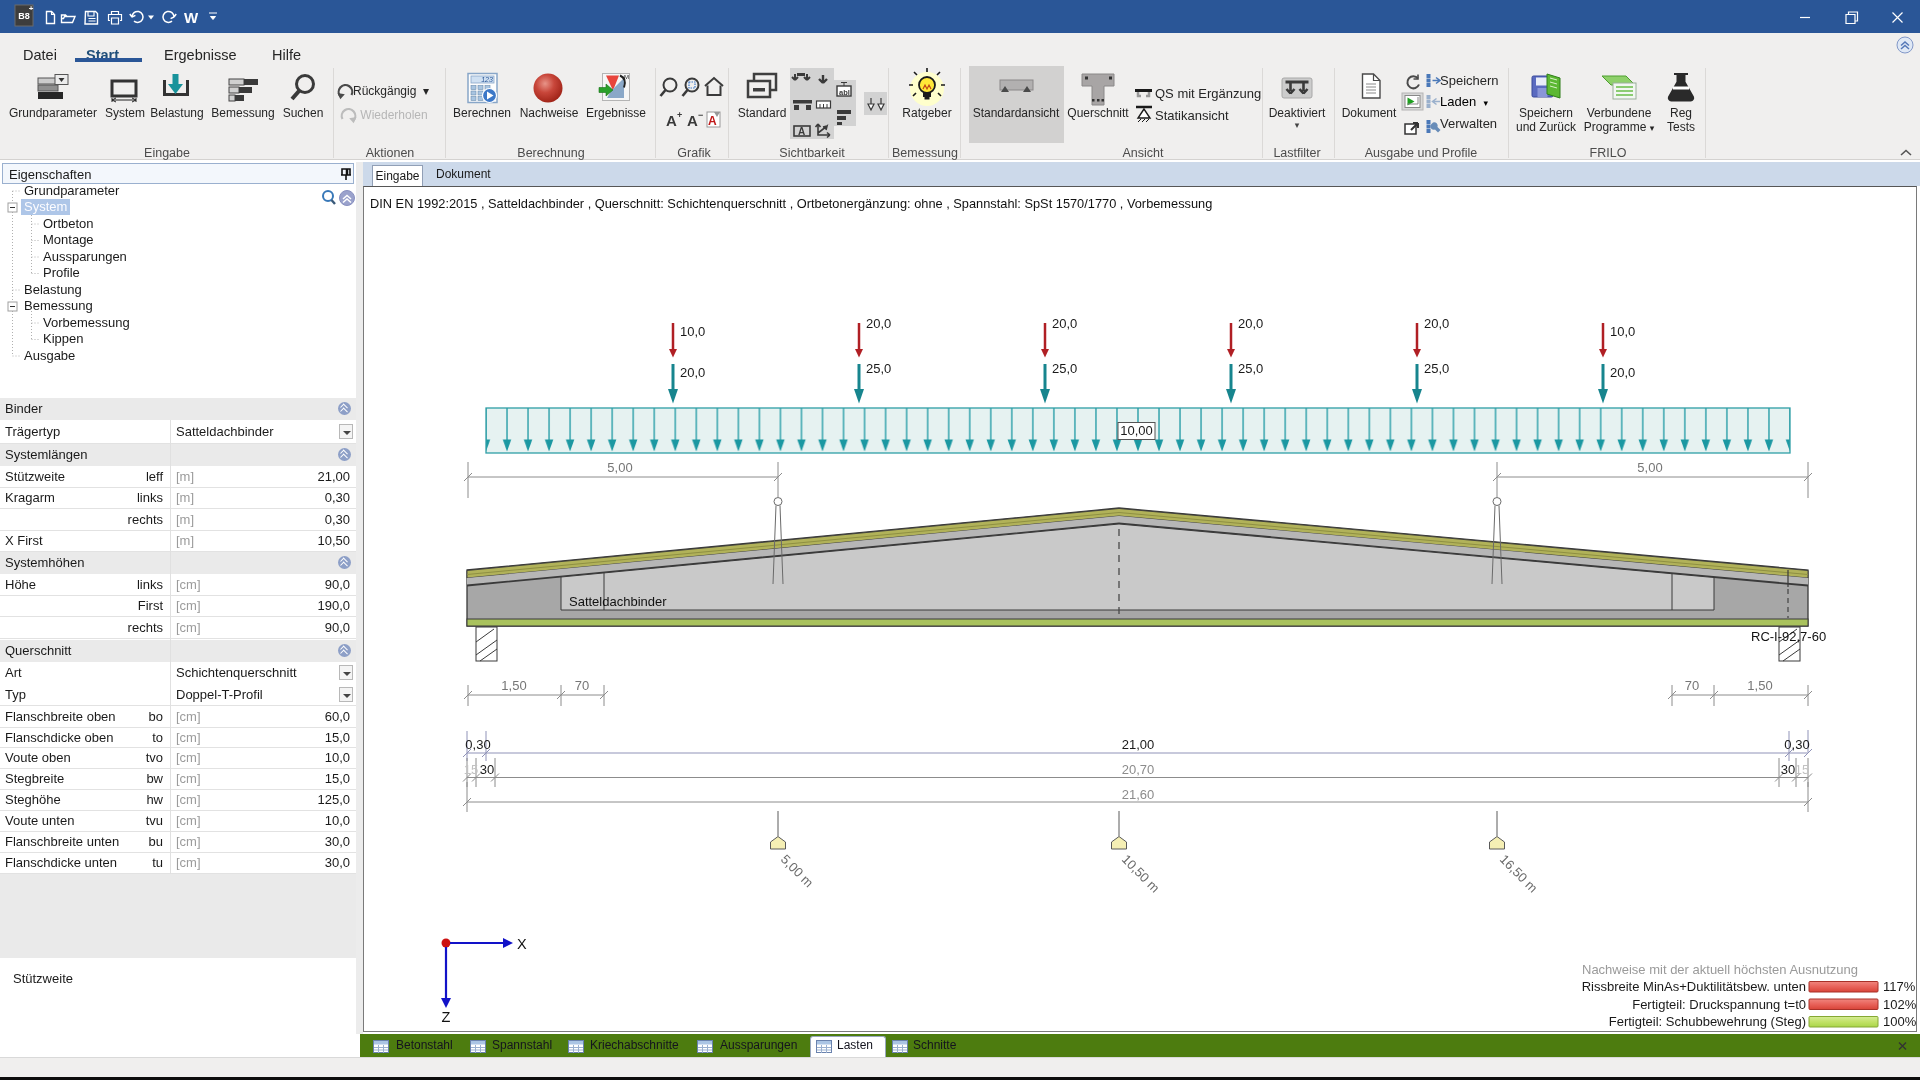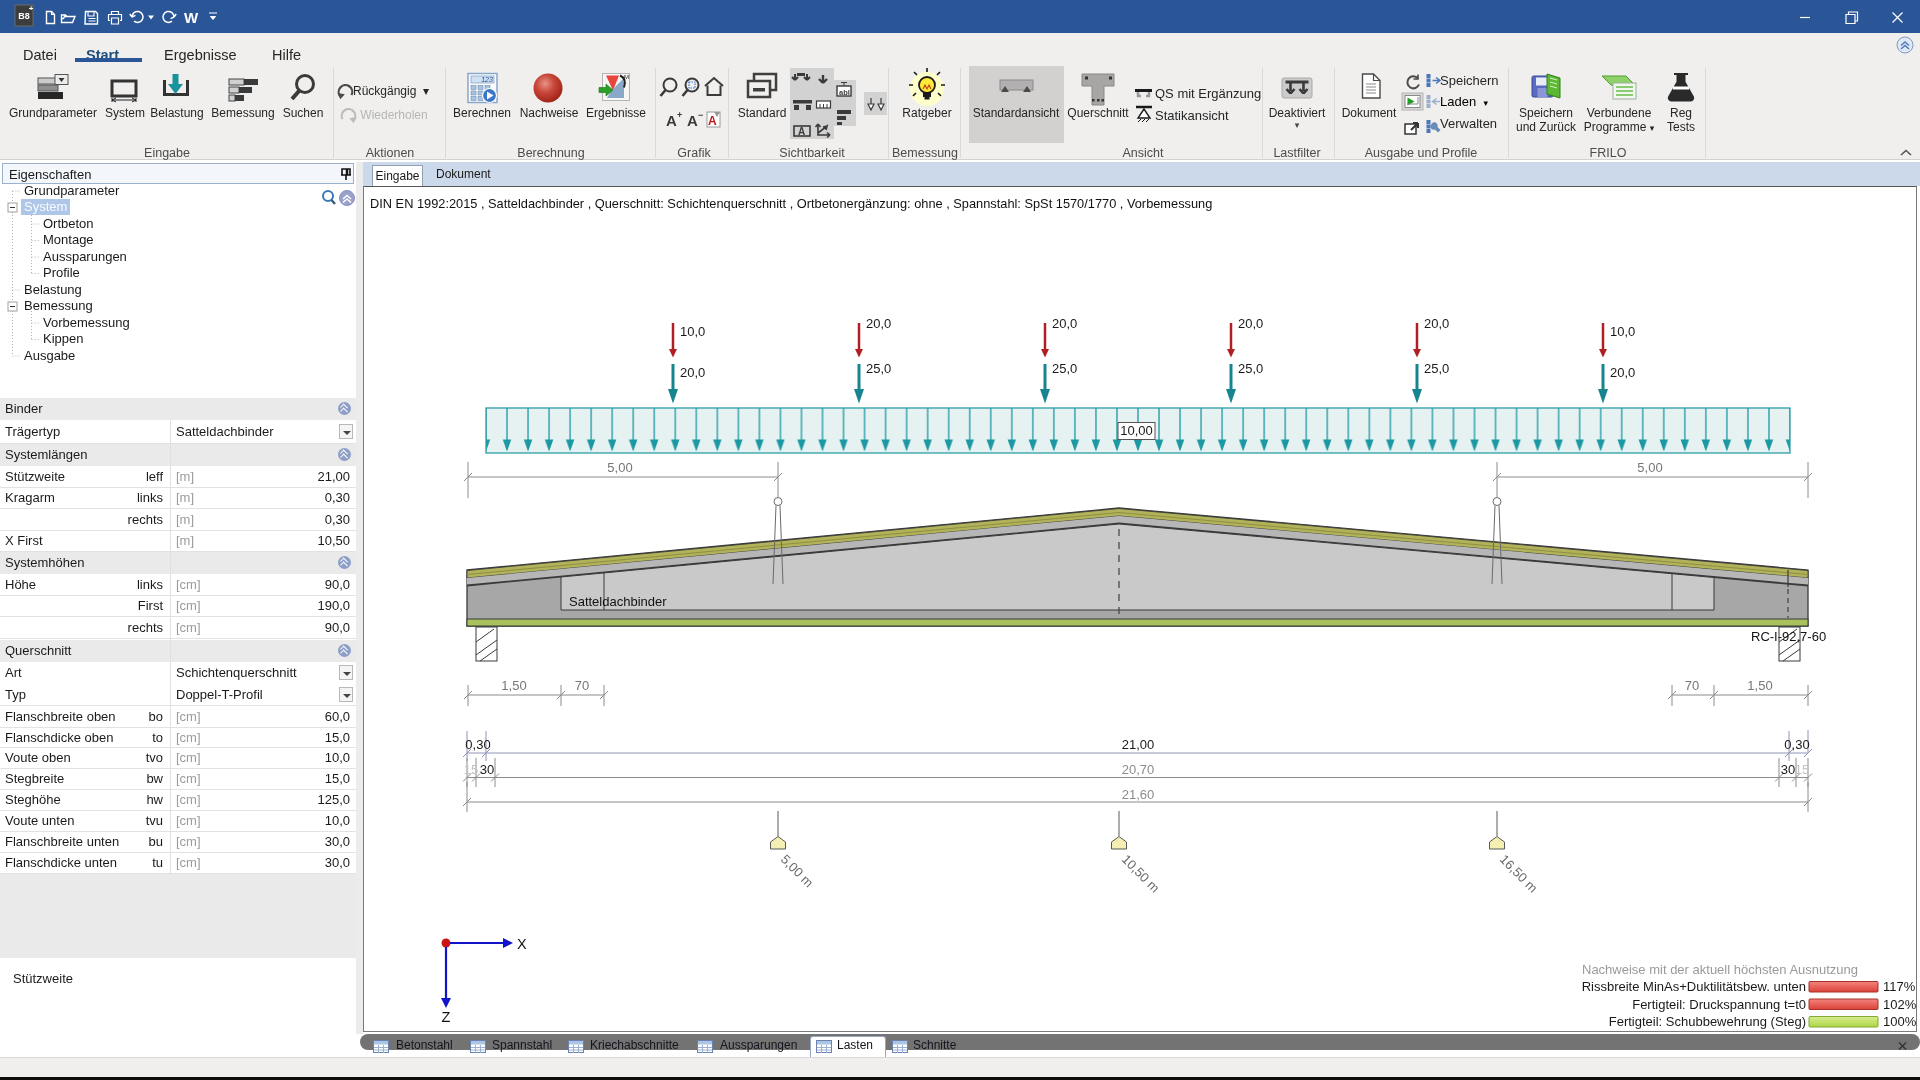--- a/index.html
+++ b/index.html
@@ -23,21 +23,21 @@
 .plab { position:absolute; left:5px; top:0; }
 .psub { position:absolute; right:193px; top:0; }
 .punit { position:absolute; left:176px; top:0; color:#9b9b9b; }
 .pval { position:absolute; right:6px; top:0; }
 .pdrop { position:absolute; left:176px; top:0; }
 .chev { position:absolute; width:13px; height:13px; border-radius:50%; background:#8d9fc7; }
 .chev:after { content:""; position:absolute; left:3px; top:2.5px; width:5px; height:4px; border-left:1.5px solid #fff; border-top:1.5px solid #fff; transform:rotate(45deg); }
 .chev:before { content:""; position:absolute; left:3px; top:6.5px; width:5px; height:4px; border-left:1.5px solid #fff; border-top:1.5px solid #fff; transform:rotate(45deg); }
 .ddbtn { position:absolute; right:3px; top:3px; width:14px; height:15px; border:1px solid #b8b8b8; background:#f4f4f4; }
 .ddbtn:after { content:""; position:absolute; left:3px; top:6px; border-left:4px solid transparent; border-right:4px solid transparent; border-top:4px solid #444; }
-#btabs { left:360px; top:1034px; width:1560px; height:16px; background:#737373;border-radius:9px; }
+#btabs { left:360px; top:1034px; width:1560px; height:23px; background:#4d7c0f; }
 .btab { position:absolute; top:0; height:23px; font-size:12px; color:#14141e; line-height:23px; }
 #statusbar { left:0; top:1057px; width:1920px; height:20px; background:#f0efee; border-top:1px solid #d9d9d9; }
 #blackbar { left:0; top:1077px; width:1920px; height:3px; background:#0d0d0d; }
 </style>
 </head>
 <body>
 <div id="titlebar" class="abs">
 <svg width="1920" height="33" viewBox="0 0 1920 33">
   <rect x="15" y="5" width="18" height="21" fill="#3d3d3d" stroke="#6a6a6a" stroke-width="1"></rect>
   <text x="24" y="19" font-size="9" font-weight="bold" fill="#fff" text-anchor="middle">B8</text>

